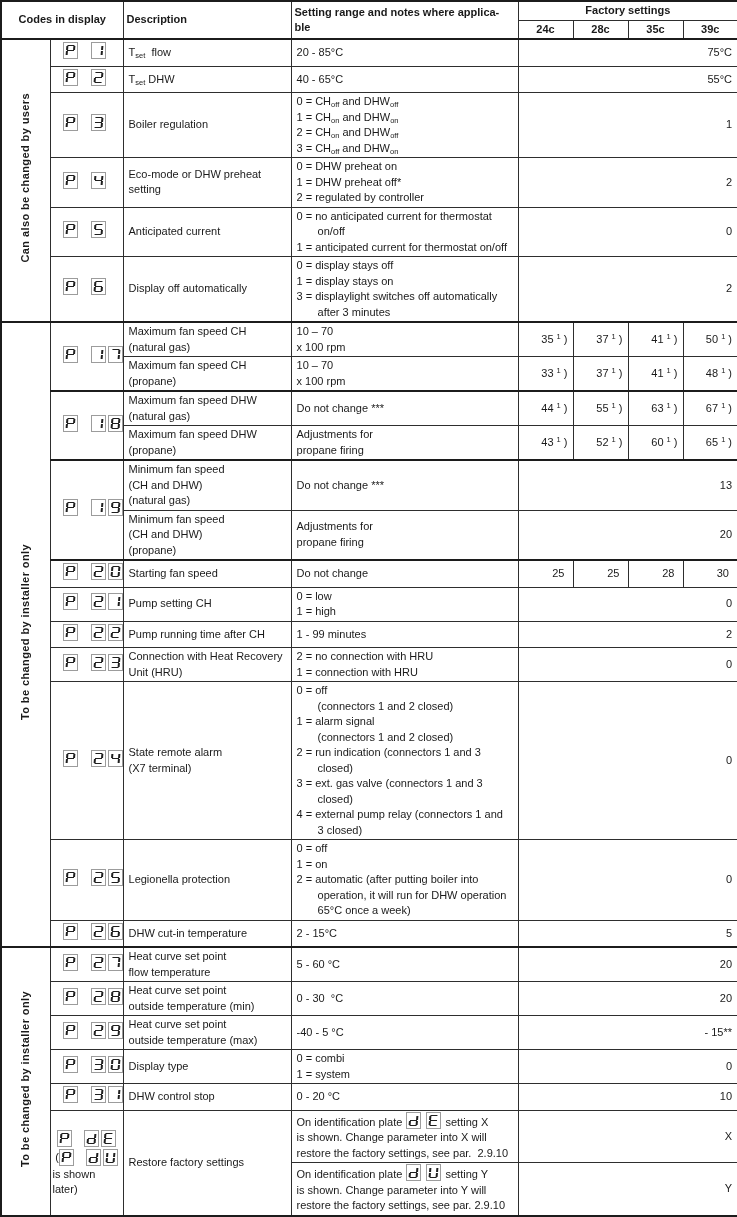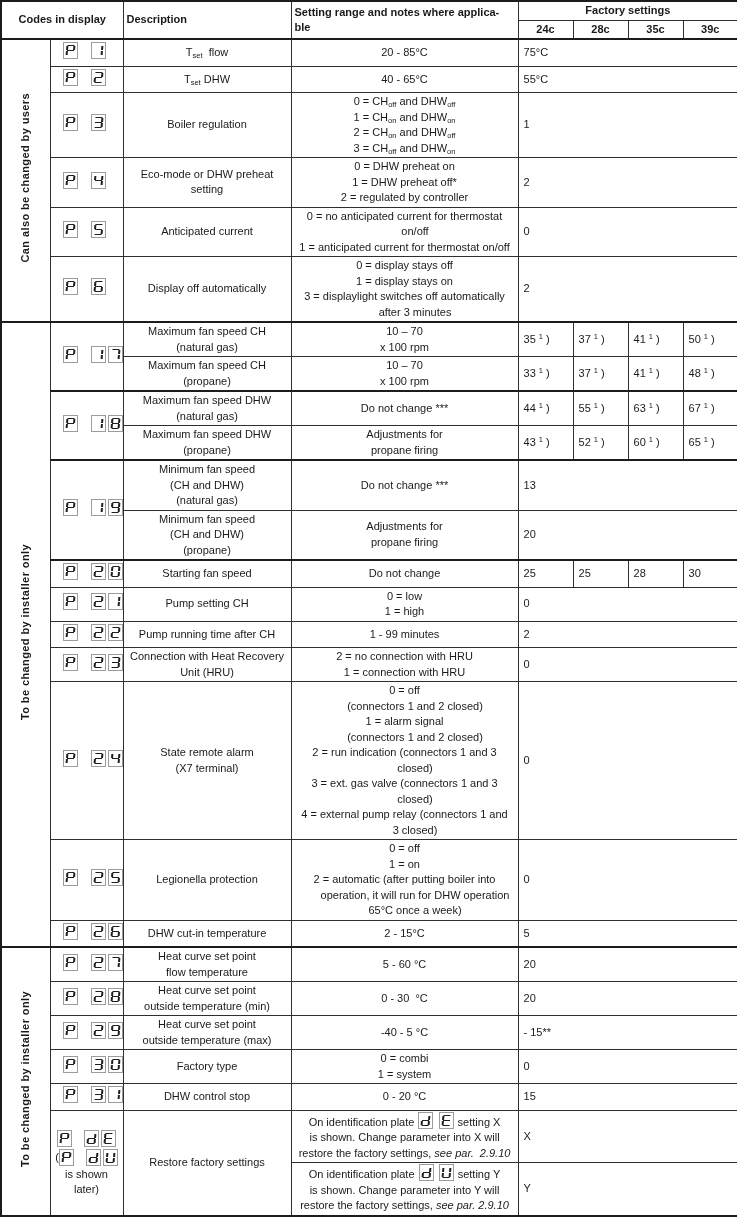--- a/index.html
+++ b/index.html
@@ -6,26 +6,26 @@
   .page{width:737px;font-family:"Liberation Sans",sans-serif;color:#1a1a1a;background:#fff}
   table.t{border-collapse:collapse;table-layout:fixed;width:737px;border:2px solid #1c1c1c}
   .t th,.t td{border:1px solid #2e2e2e;padding:1px 5px;font-size:11px;line-height:15.5px;vertical-align:middle;background:#fff}
   .t th{font-weight:bold;text-align:center;padding:1px 3px}
   .t th.al{text-align:left}
   td.side{padding:2px;text-align:center}
   .vtext{writing-mode:vertical-rl;transform:rotate(180deg);font-weight:bold;font-size:11px;letter-spacing:.4px;display:inline-block;white-space:nowrap}
   td.codecell{padding:2px 2px 2px 12px;white-space:nowrap}
   .codewrap{display:inline-flex;align-items:center}
   .digits{display:inline-flex;gap:2px;margin-left:13px}
-  td.desc,td.range{text-align:center}
-  td.fspan,td.fval{text-align:left}
+  td.desc,td.range{text-align:left}
+  td.fspan,td.fval{text-align:right}
   .line{white-space:pre-wrap}
   .line.ind{padding-left:21px}
   .b{font-weight:normal}
-  .i{font-style:italic}
+  .i{}
   .t sub{font-size:7.5px;line-height:0;vertical-align:-2px}
   .t sup,.footnotes sup{font-size:7.5px;line-height:0;vertical-align:4px}
   
   .segbox{display:inline-block;width:13px;height:15px;border:1px solid #9c9c9c;position:relative;background:#fff;flex:none}
   .gly{position:absolute;left:0;top:0;right:0;bottom:0;display:block;transform:skewX(-5deg)}
   .sg{position:absolute;background:#1f1f1f;display:block;padding:0;border:0}
   .sg-a{left:3px;right:3px;top:2px;height:1.4px}
   .sg-g{left:3px;right:3px;top:6.8px;height:1.4px}
   .sg-d{left:3px;right:3px;bottom:2px;height:1.4px}
   .sg-f{left:2.2px;top:3px;width:1.4px;height:4.2px}
@@ -33,21 +33,21 @@
   .sg-e{left:2.2px;bottom:3px;width:1.4px;height:4.2px}
   .sg-c{right:2.2px;bottom:3px;width:1.4px;height:4.2px}
   .line .segbox{vertical-align:-3px;margin:0 1px}
   
   tr.sec>td{border-top:2px solid #1c1c1c}
   tr.grp>td{border-top:2px solid #1c1c1c}
   tr.sub>td{border-top:1px solid #8f8f8f}
   .codecell.multi{text-align:center;padding:2px;white-space:normal}
   .code-line{display:flex;justify-content:center;align-items:center;margin:1.5px 0}
   .code-line .digits{margin-left:12px}
-  .code-note{font-size:11px;line-height:14.5px;text-align:center}
+  .code-note{font-size:11px;line-height:14.5px;text-align:left}
   .footnotes{padding:5px 7px 0 7px;font-size:11.5px;line-height:18.5px}
 </style>
 </head>
 <body>
 
 <div class="page">
   <table class="t">
     <colgroup>
       <col style="width:49px">
         <col style="width:73px">
@@ -882,21 +882,21 @@
                     <b class="sg sg-b"></b>
                     <b class="sg sg-c"></b>
                     <b class="sg sg-d"></b>
                     <b class="sg sg-e"></b>
                     <b class="sg sg-f"></b>
                   </span>
                 </span>
               </span>
             </span></td>
           <td class="desc">
-            <div class="line">Factory type</div>
+            <div class="line">Display type</div>
           </td>
           <td class="range">
             <div class="line">0 = combi</div>
             <div class="line">1 = system</div>
           </td>
           <td class="fspan" colspan="4">0</td>
         </tr>
         <tr>
           <td class="codecell"><span class="codewrap">
               <span class="segbox">
@@ -925,21 +925,21 @@
                   </span>
                 </span>
               </span>
             </span></td>
           <td class="desc">
             <div class="line">DHW control stop</div>
           </td>
           <td class="range">
             <div class="line">0 - 20 °C</div>
           </td>
-          <td class="fspan" colspan="4">15</td>
+          <td class="fspan" colspan="4">10</td>
         </tr>
         <tr>
           <td class="codecell multi" rowspan="2">
             <div class="code-line">
               <span class="codewrap">
                 <span class="segbox">
                   <span class="gly">
                     <b class="sg sg-a"></b>
                     <b class="sg sg-b"></b>
                     <b class="sg sg-e"></b>

